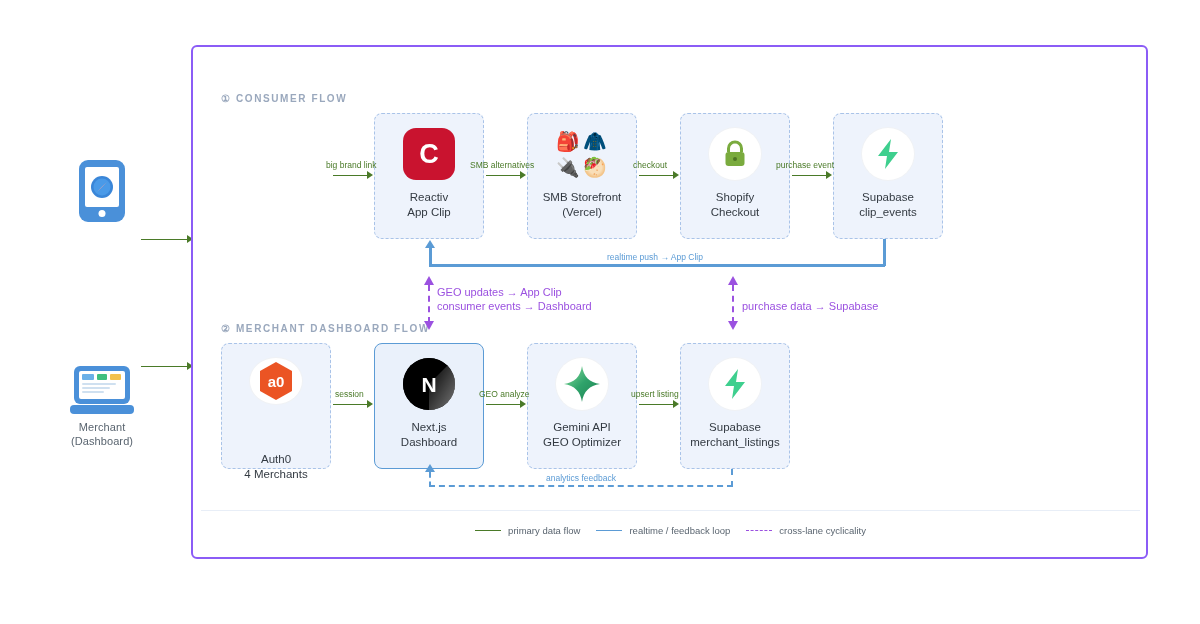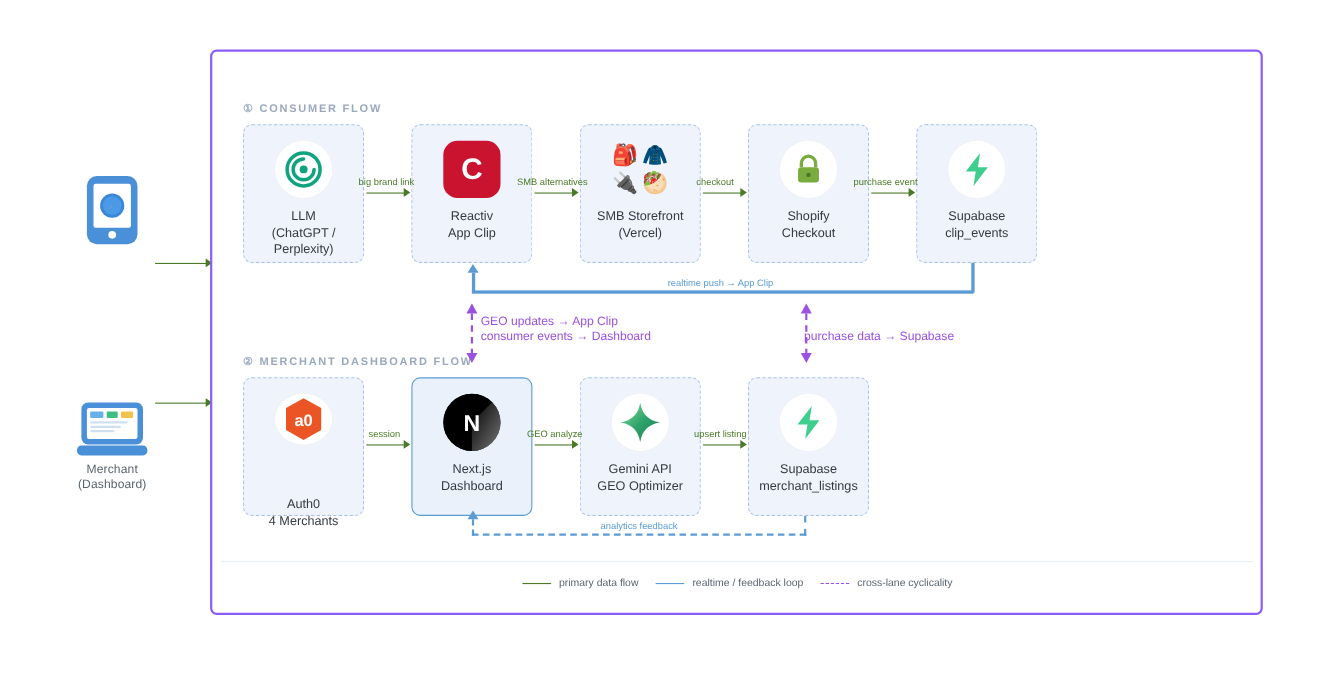--- a/index.html
+++ b/index.html
@@ -123,34 +123,20 @@
   <div class="edge" style="left:141px;top:239px;width:48px;"></div>
   <div class="arrow-r" style="left:187px;top:235px;"></div>
   <div class="edge" style="left:141px;top:366px;width:48px;"></div>
   <div class="arrow-r" style="left:187px;top:362px;"></div>
 
   <div id="frame">
 
     <div class="lane-title" style="left:28px;top:46px;">① CONSUMER FLOW</div>
     <div class="lane-title" style="left:28px;top:276px;">② MERCHANT DASHBOARD FLOW</div>
 
-    <div class="node" style="left:28px;top:66px;">
-      <div class="badge">
-        <svg width="40" height="40" viewBox="0 0 40 40">
-          <circle cx="20" cy="20" r="15" fill="none" stroke="#10a37f" stroke-width="3.2"></circle>
-          <path d="M20 10.5 a9.5 9.5 0 1 0 9.5 9.5" fill="none" stroke="#10a37f" stroke-width="3.2" stroke-linecap="round"></path>
-          <circle cx="20" cy="20" r="3.6" fill="#10a37f"></circle>
-        </svg>
-      </div>
-      <div class="cap">
-        <div>LLM</div>
-        <div>(ChatGPT /</div>
-        <div>Perplexity)</div>
-      </div>
-    </div>
 
     <div class="node" style="left:181px;top:66px;">
       <div class="badge sq">
         <span class="letter-c">C</span>
       </div>
       <div class="cap">
         <div>Reactiv</div>
         <div>App Clip</div>
       </div>
     </div>
@@ -218,21 +204,21 @@
 
     <div class="purple-v" style="left:235px;top:238px;height:38px;"></div>
     <div class="arrow-up-pur" style="left:231px;top:229px;"></div>
     <div class="arrow-dn-pur" style="left:231px;top:274px;"></div>
     <div class="plabel" style="left:244px;top:239px;">GEO updates → App Clip</div>
     <div class="plabel" style="left:244px;top:253px;">consumer events → Dashboard</div>
 
     <div class="purple-v" style="left:539px;top:238px;height:38px;"></div>
     <div class="arrow-up-pur" style="left:535px;top:229px;"></div>
     <div class="arrow-dn-pur" style="left:535px;top:274px;"></div>
-    <div class="plabel" style="left:538px;top:253px;">purchase data → Supabase</div>
+    <div class="plabel" style="left:549px;top:253px;">purchase data → Supabase</div>
 
     <div class="node" style="left:28px;top:296px;gap:38px;">
       <div class="badge">
         <svg width="46" height="46" viewBox="0 0 46 46">
           <polygon points="23,4 39,13 39,33 23,42 7,33 7,13" fill="#eb5424"></polygon>
           <text x="23" y="29" text-anchor="middle" font-family="Liberation Sans, sans-serif" font-size="15" font-weight="bold" fill="#ffffff">a0</text>
         </svg>
       </div>
       <div class="cap">
         <div>Auth0</div>

